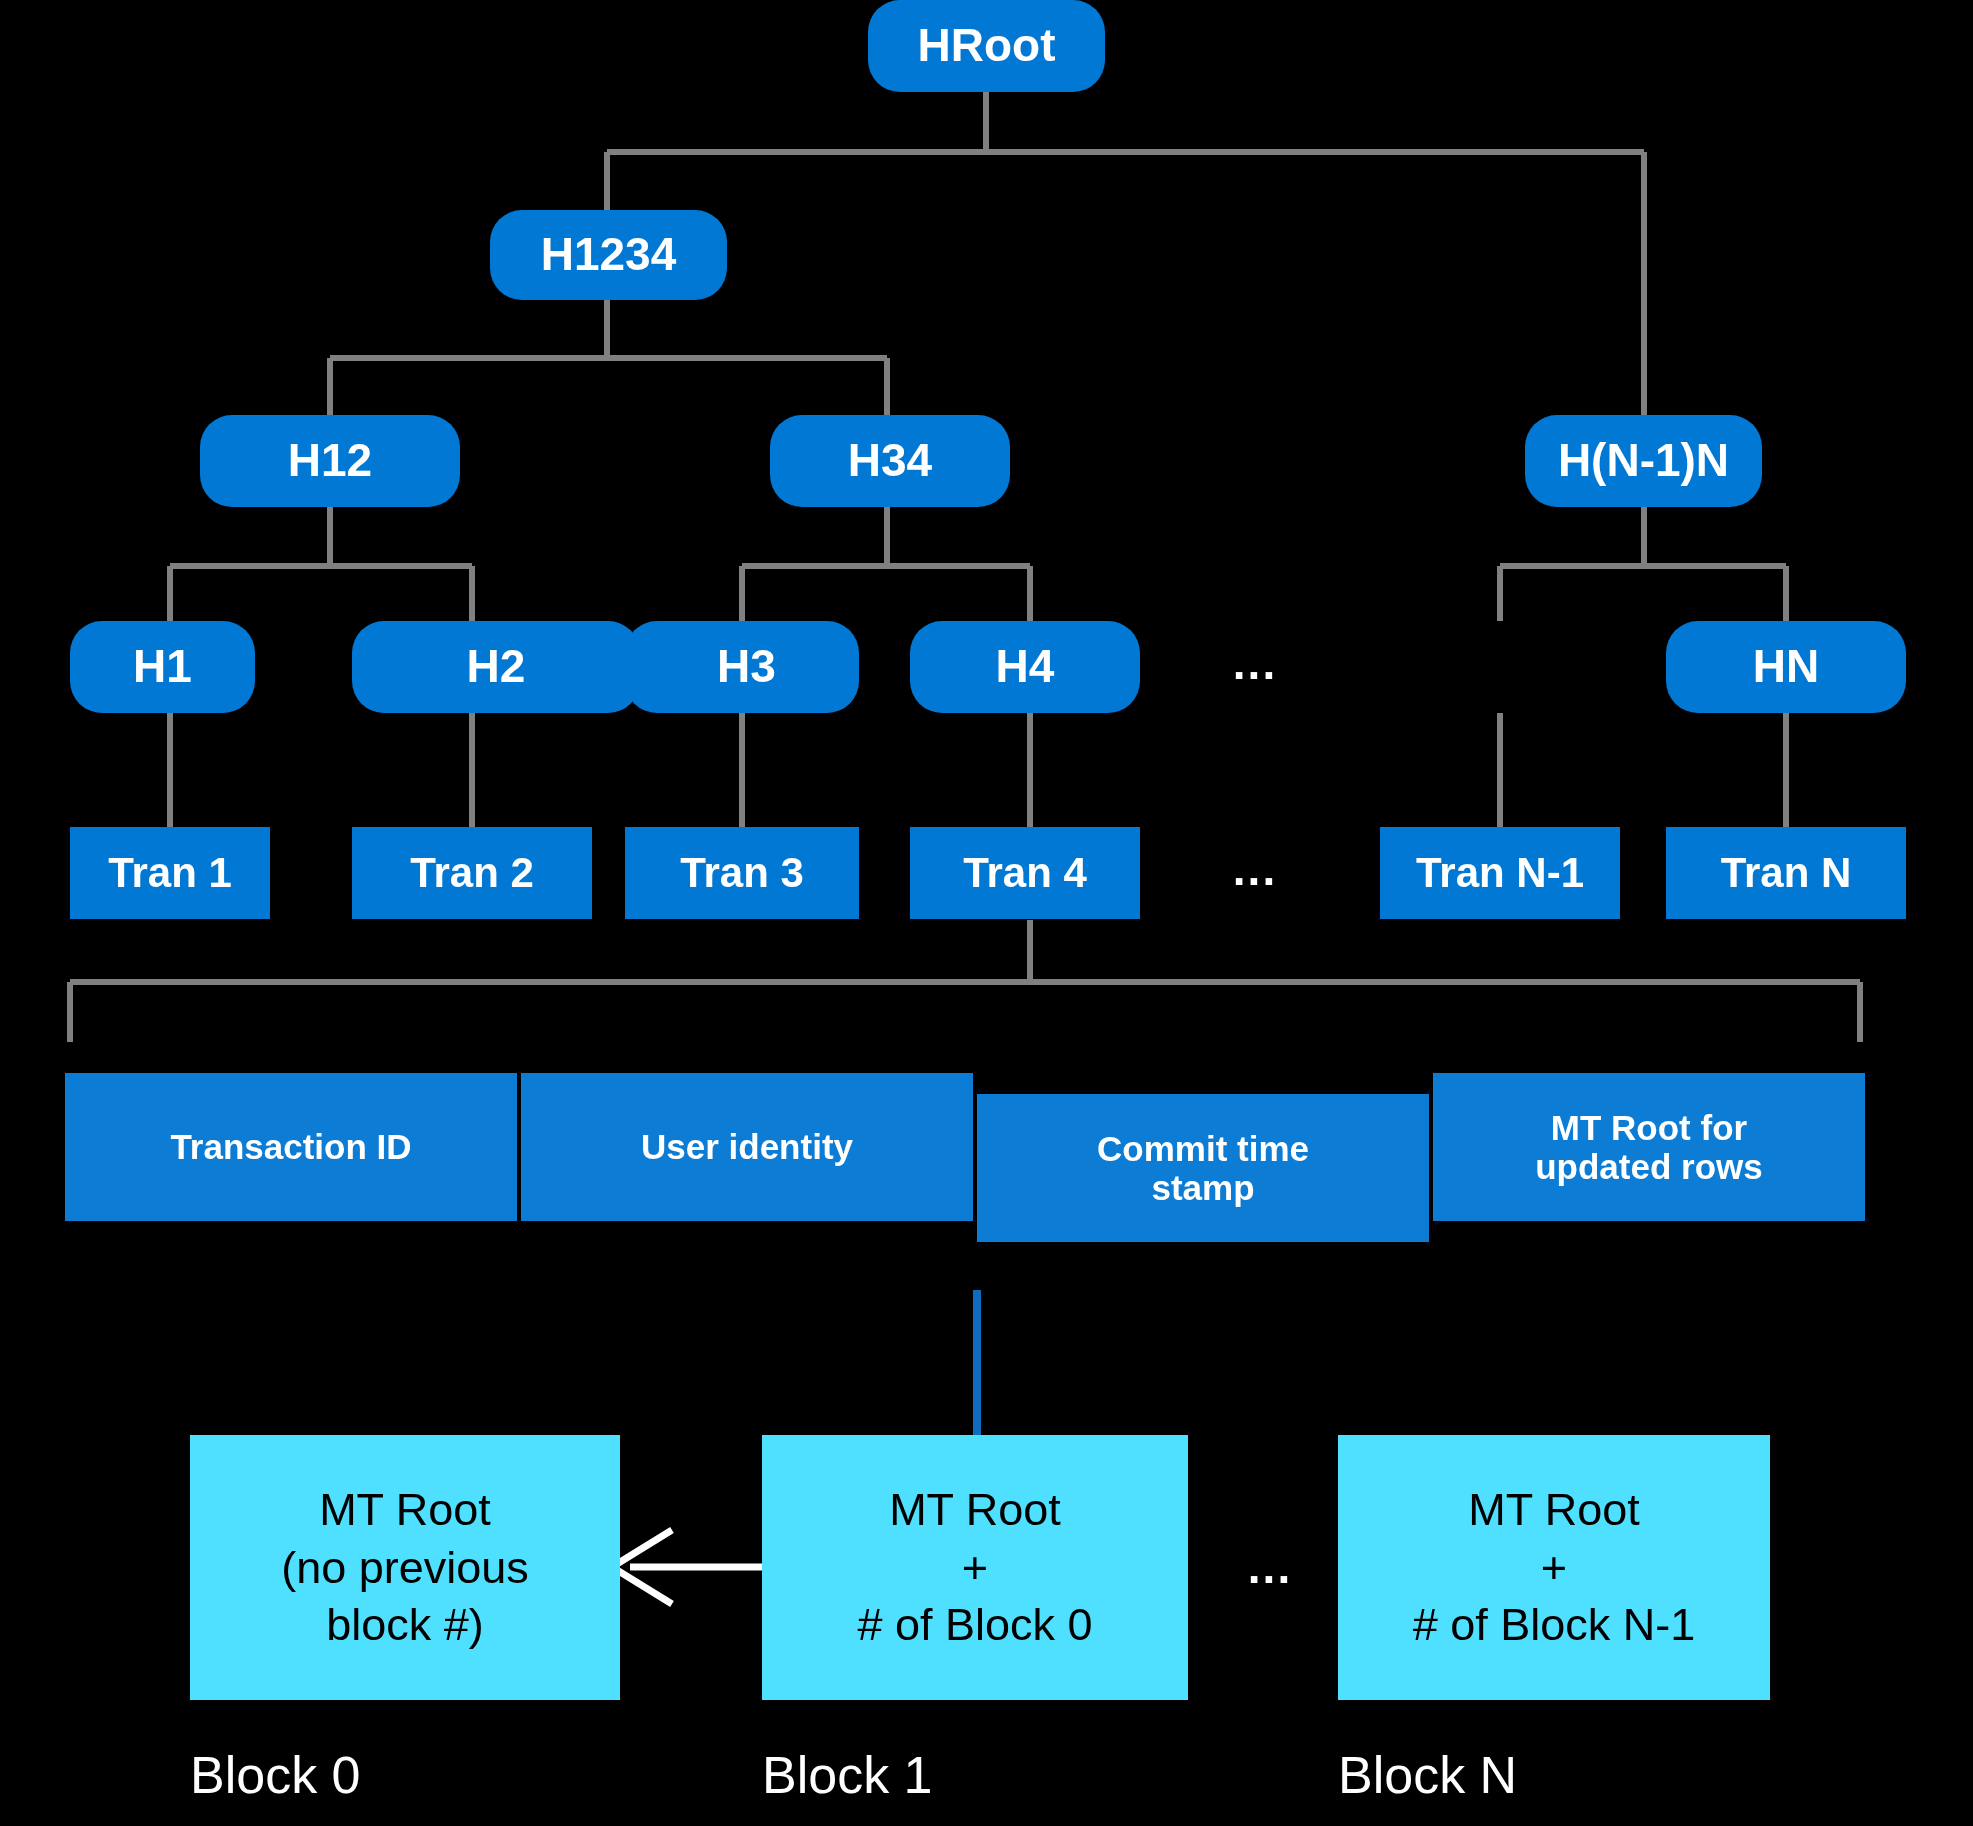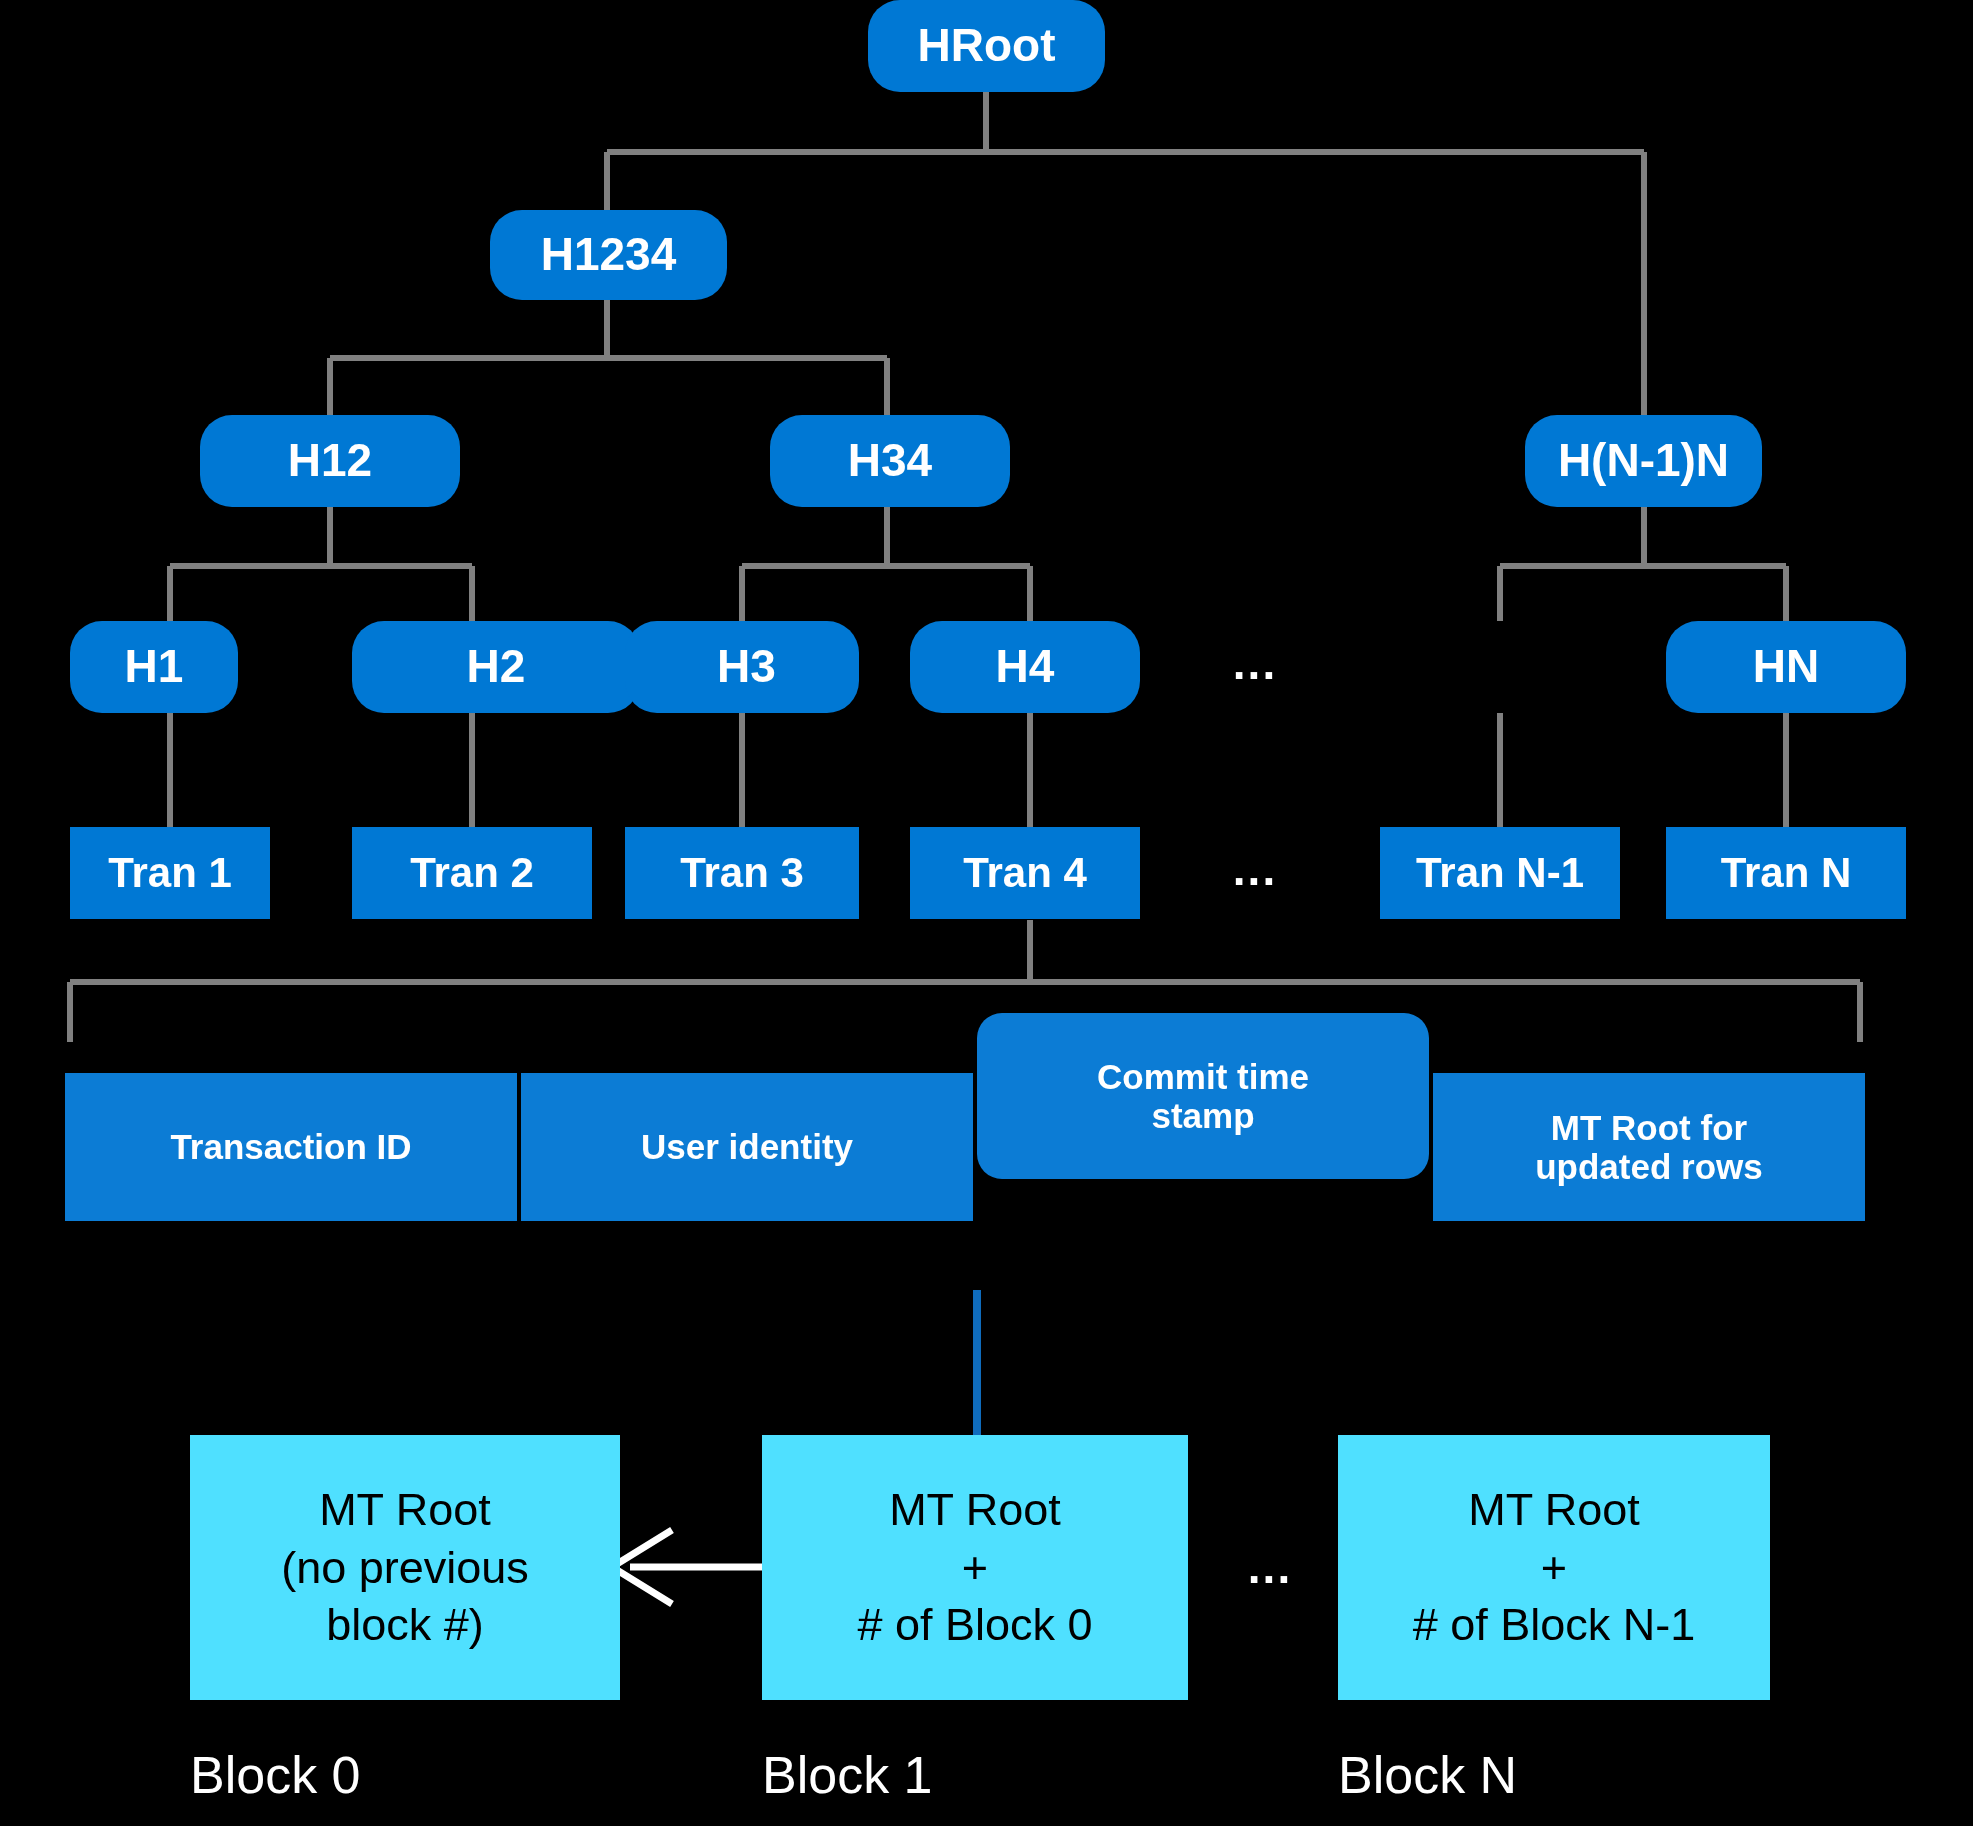--- a/index.html
+++ b/index.html
@@ -146,21 +146,21 @@
   <div class="node-box hash-node" style="left:200px; top:415px; width:260px; height:92px; font-size:46px;">
     <span class="txt">H12</span>
   </div>
   <div class="node-box hash-node" style="left:770px; top:415px; width:240px; height:92px; font-size:46px;">
     <span class="txt">H34</span>
   </div>
   <div class="node-box hash-node" style="left:1525px; top:415px; width:237px; height:92px; font-size:46px;">
     <span class="txt">H(N-1)N</span>
   </div>
 
-  <div class="node-box hash-node" style="left:70px; top:621px; width:168px; height:92px; font-size:46px;">
+  <div class="node-box hash-node" style="left:70px; top:621px; width:185px; height:92px; font-size:46px;">
     <span class="txt">H1</span>
   </div>
   <div class="node-box hash-node" style="left:352px; top:621px; width:288px; height:92px; font-size:46px;">
     <span class="txt">H2</span>
   </div>
   <div class="node-box hash-node" style="left:625px; top:621px; width:234px; height:92px; font-size:46px;padding-left:9px;">
     <span class="txt">H3</span>
   </div>
   <div class="node-box hash-node" style="left:910px; top:621px; width:230px; height:92px; font-size:46px;">
     <span class="txt">H4</span>
@@ -193,21 +193,21 @@
   <div class="node-box tran-node" style="left:1666px; top:827px; width:240px; height:92px; font-size:42px;">
     <span class="txt">Tran N</span>
   </div>
 
   <div class="node-box meta-cell" style="left:65px; top:1073px; width:452px; height:148px;">
     <span class="txt">Transaction ID</span>
   </div>
   <div class="node-box meta-cell" style="left:521px; top:1073px; width:452px; height:148px;">
     <span class="txt">User identity</span>
   </div>
-  <div class="node-box meta-cell" style="left:977px; top:1013px; width:452px; height:166px;border-radius:25px;">
+  <div class="node-box meta-cell" style="left:977px; top:1094px; width:452px; height:148px;">
     <span class="txt">Commit time
 stamp</span>
   </div>
   <div class="node-box meta-cell" style="left:1433px; top:1073px; width:432px; height:148px;">
     <span class="txt">MT Root for
 updated rows</span>
   </div>
 
   <div class="node-box block-box" style="left:190px; top:1435px; width:430px; height:265px;">
     <span class="txt">MT Root

